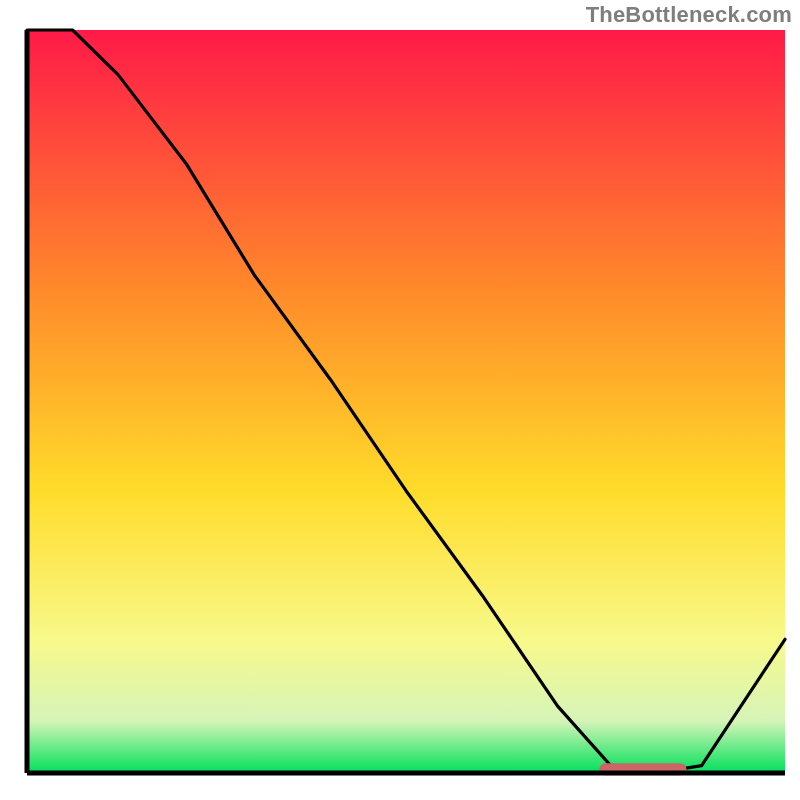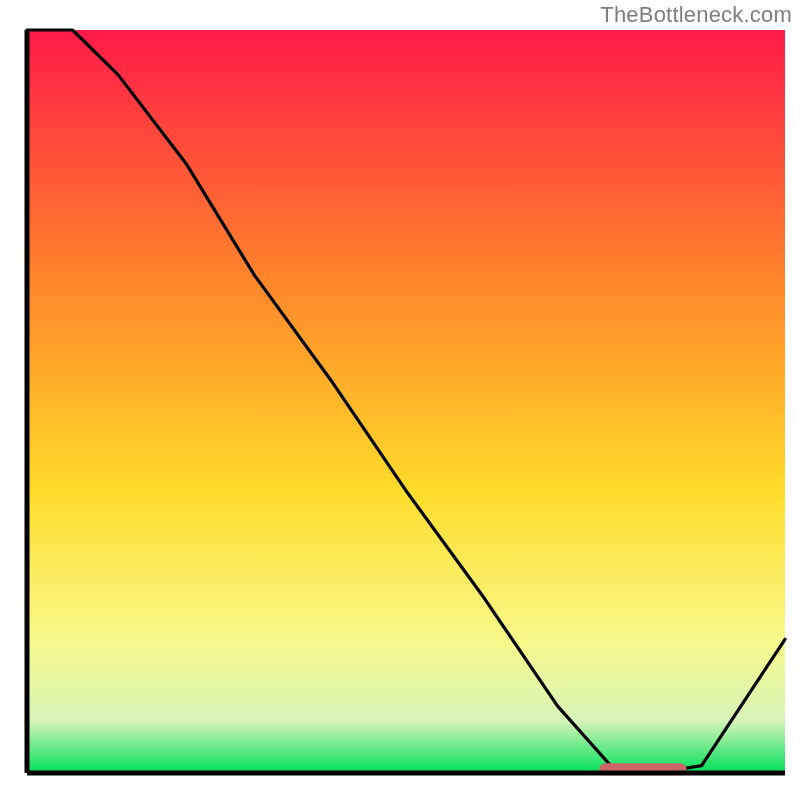--- a/index.html
+++ b/index.html
@@ -14,21 +14,21 @@
     position: relative;
     width: 800px;
     height: 800px;
   }
   .attribution {
     position: absolute;
     top: 2px;
     right: 8px;
     font-size: 22px;
     color: #7e7e7e;
-    font-weight: 400;
+    font-weight: 700;
     letter-spacing: 0.2px;
   }
   svg.chart {
     position: absolute;
     left: 0;
     top: 0;
   }
 </style>
 </head>
 <body>

